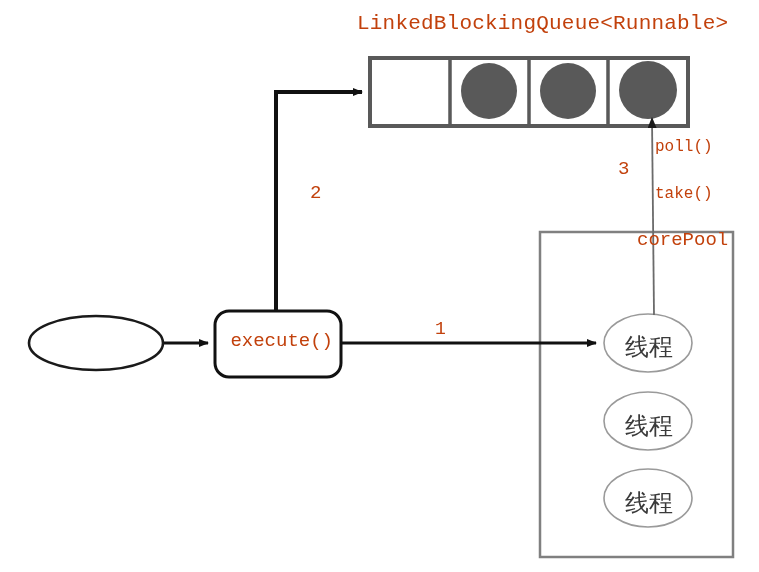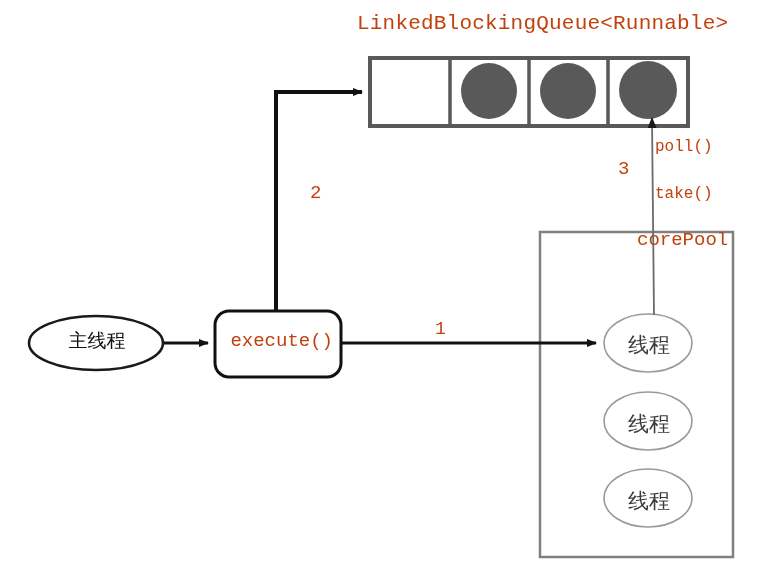--- a/index.html
+++ b/index.html
@@ -63,21 +63,21 @@
     color: #111;
   }
   .execute-label {
     left: 225px;
     top: 330px;
     width: 108px;
     text-align: right;
     font-size: 19px;
   }
   .thread-label {
-    font-size: 21px;
+    font-size: 24px;
     width: 78px;
     text-align: center;
     font-family: "DejaVu Sans", sans-serif;
     color: #3a3a3a;
   }
   .thread-label.t0 { left: 610px; top: 331px; }
   .thread-label.t1 { left: 610px; top: 410px; }
   .thread-label.t2 { left: 610px; top: 487px; }
 </style>
 </head>
@@ -156,20 +156,19 @@
 
   <div class="lbl corepool-label">corePool</div>
 
   <div class="lbl poll-label">poll()</div>
   <div class="lbl take-label">take()</div>
 
   <div class="lbl num-1">1</div>
   <div class="lbl num-2">2</div>
   <div class="lbl num-3">3</div>
 
-  <div class="lbl main-thread-label">主线程</div>
   <div class="lbl execute-label">execute()</div>
 
   <div class="lbl thread-label t0">线程</div>
   <div class="lbl thread-label t1">线程</div>
   <div class="lbl thread-label t2">线程</div>
 
 </div>
 
 </body></html>

